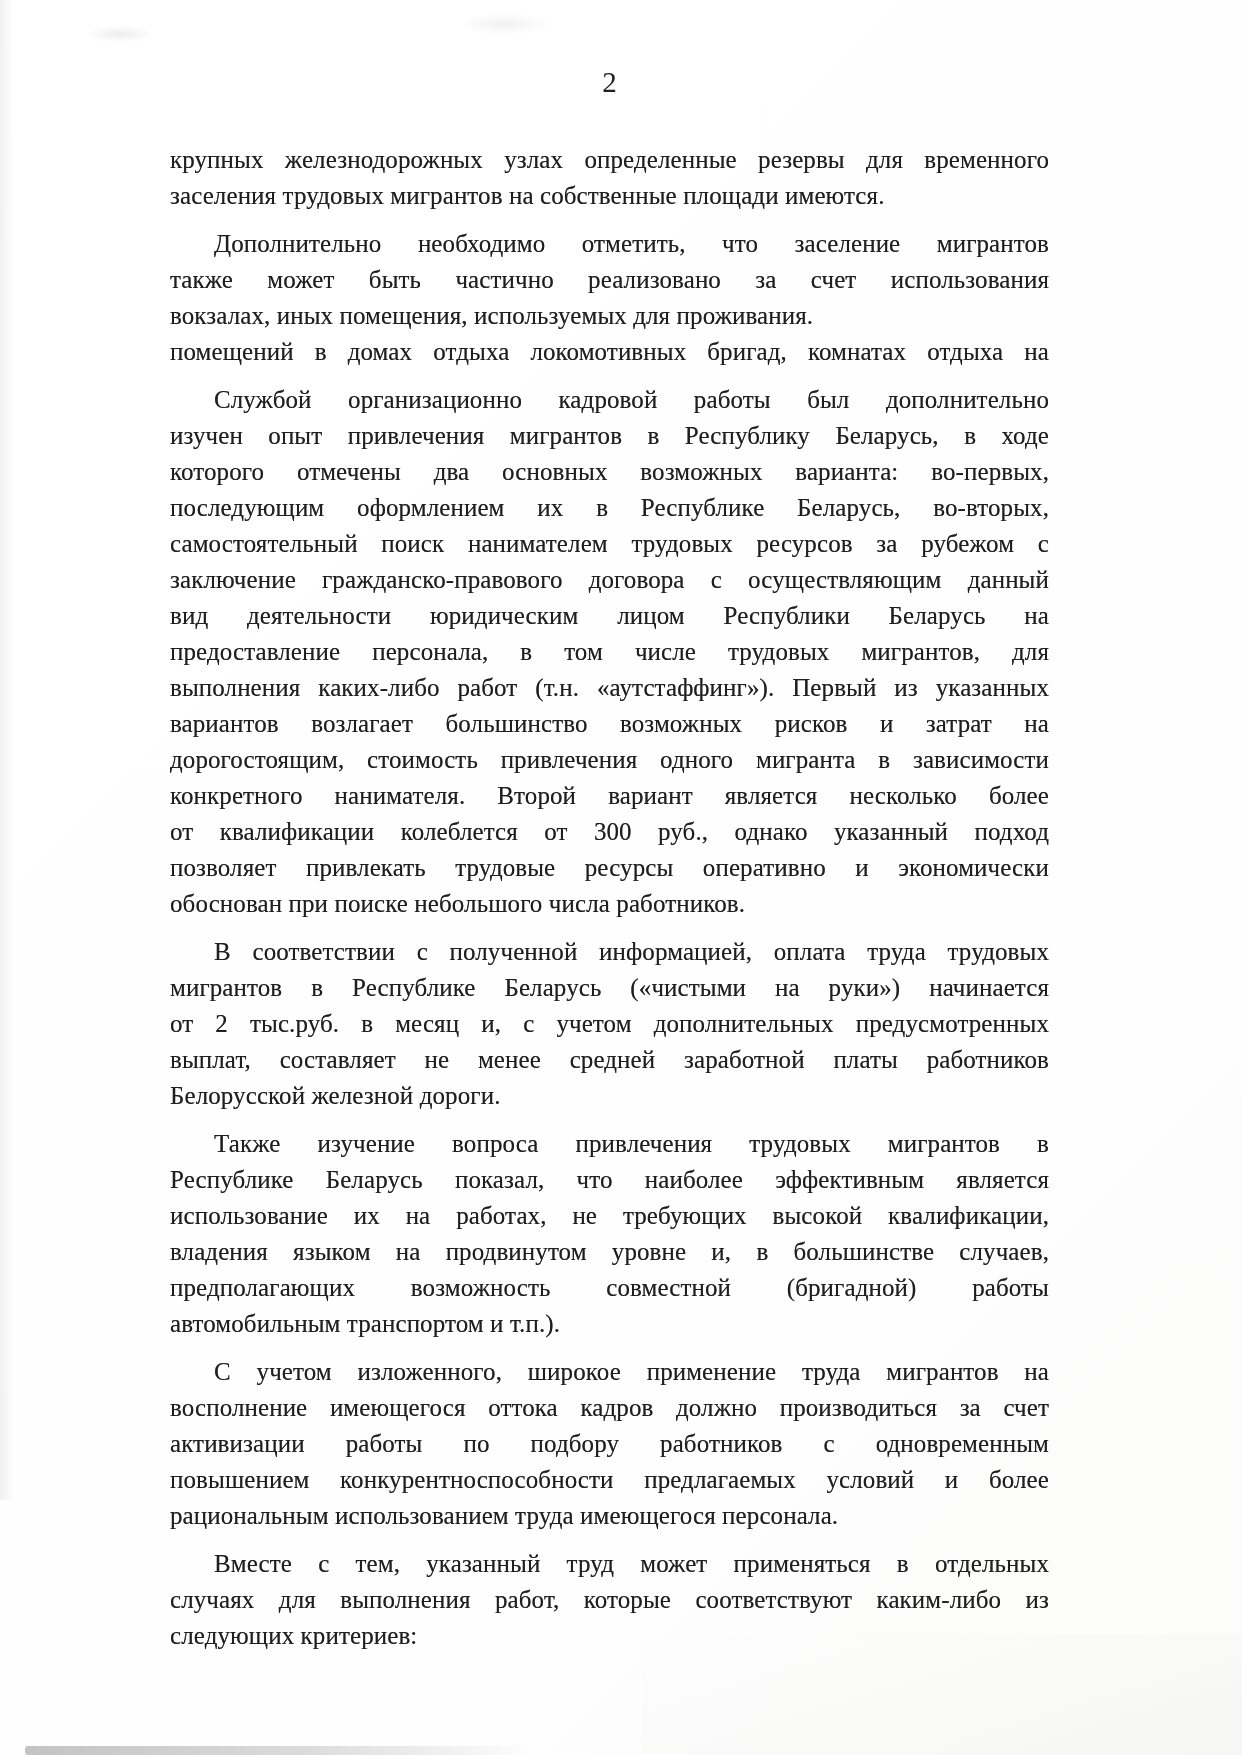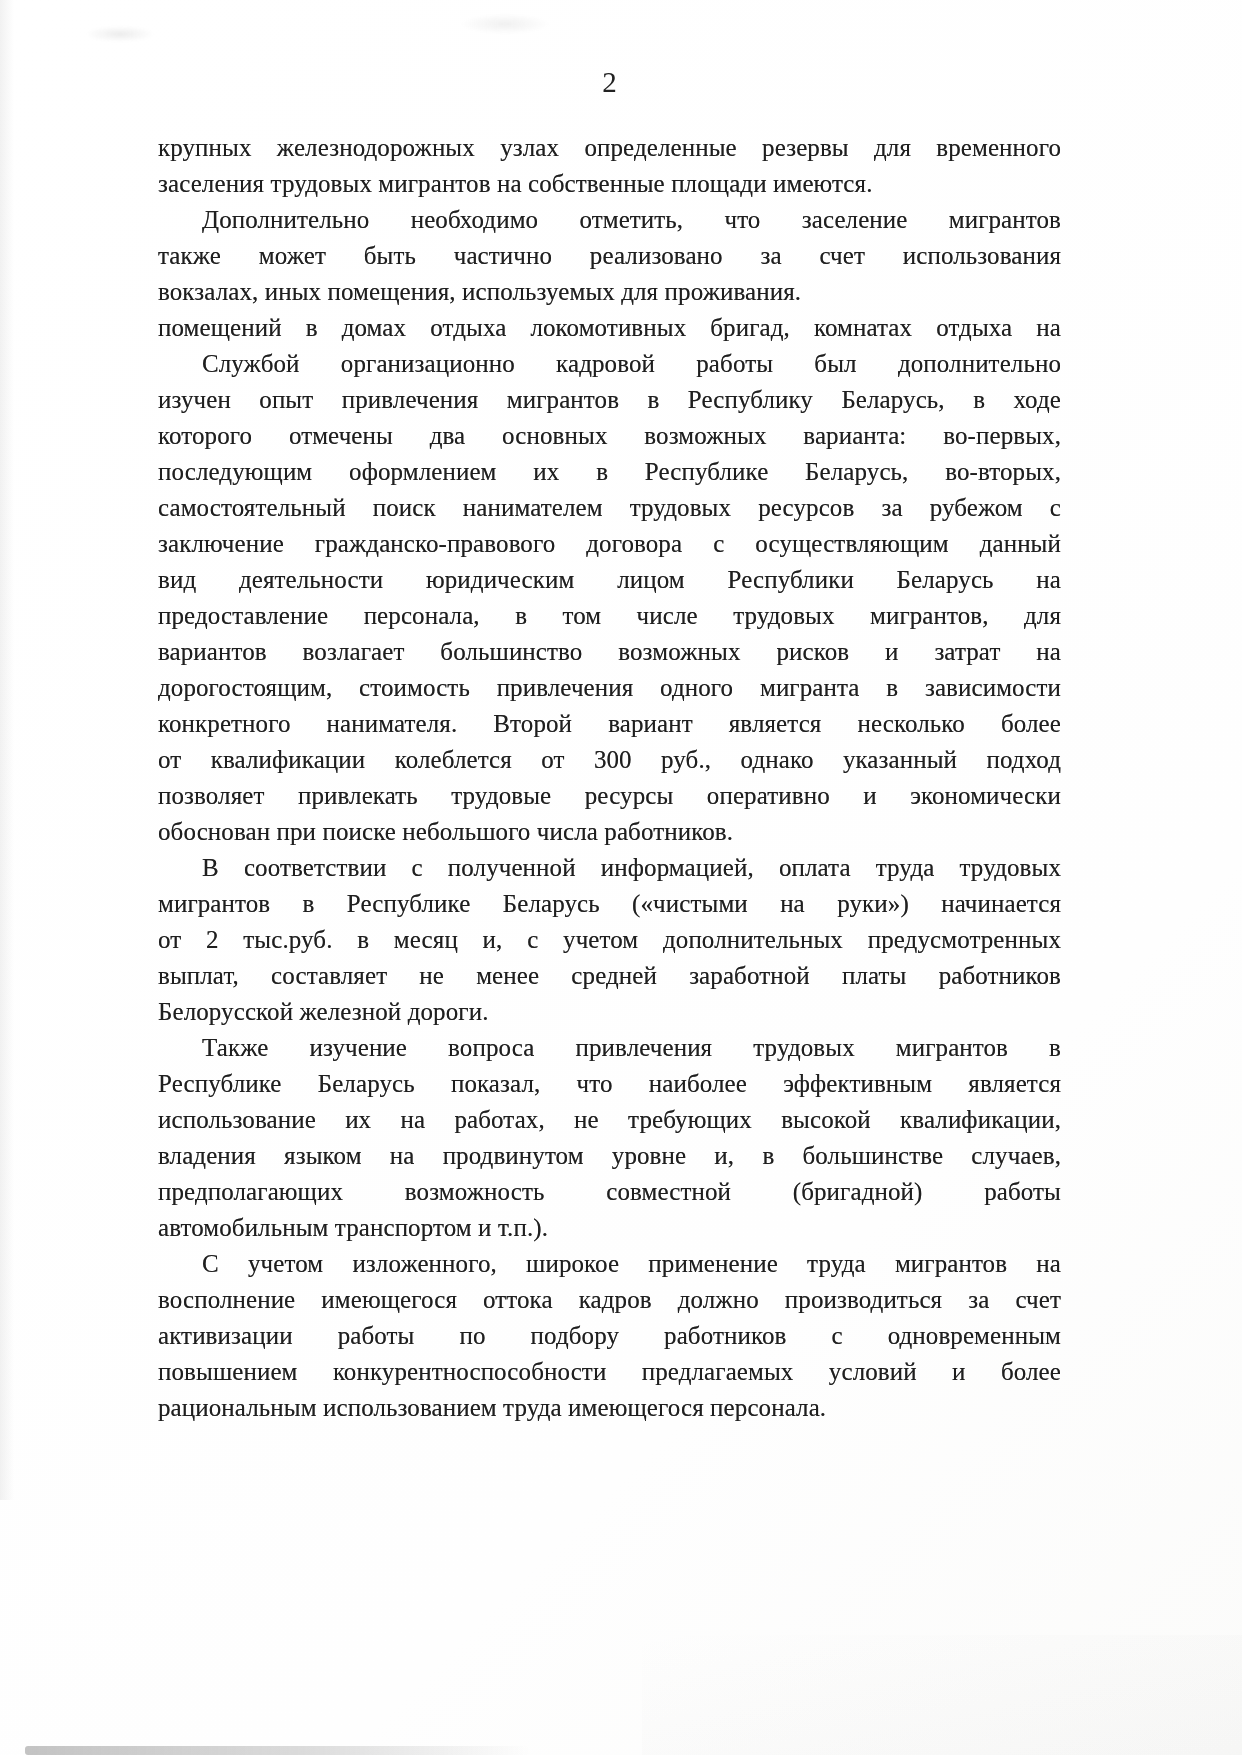--- a/index.html
+++ b/index.html
@@ -30,21 +30,21 @@
   }
   .text-block {
     position: absolute;
     left: 158px;
     top: 130px;
     width: 903px;
     font-size: 25px;
     text-shadow: 0 0 0.5px rgba(10,10,10,0.55);
     letter-spacing: 0.1px;
   }
-  .para { margin: 0; padding: 0; }
+  .para { margin: 12px; padding: 0; }
   .line {
     height: 36px;
     line-height: 36px;
     text-align: justify;
     text-align-last: justify;
     white-space: normal;
     overflow: visible;
   }
   .line.last {
     text-align-last: left;
@@ -98,20 +98,21 @@
       </div>
       <div class="para indent">
         <div class="line">Службой организационно кадровой работы был дополнительно</div>
         <div class="line">изучен опыт привлечения мигрантов в Республику Беларусь, в ходе</div>
         <div class="line">которого отмечены два основных возможных варианта: во-первых,</div>
         <div class="line">последующим оформлением их в Республике Беларусь, во-вторых,</div>
         <div class="line">самостоятельный поиск нанимателем трудовых ресурсов за рубежом с</div>
         <div class="line">заключение гражданско-правового договора с осуществляющим данный</div>
         <div class="line">вид деятельности юридическим лицом Республики Беларусь на</div>
         <div class="line">предоставление персонала, в том числе трудовых мигрантов, для</div>
+        <div class="line">выполнения каких-либо работ (т.н. «аутстаффинг»). Первый из указанных</div>
         <div class="line">вариантов возлагает большинство возможных рисков и затрат на</div>
         <div class="line">дорогостоящим, стоимость привлечения одного мигранта в зависимости</div>
         <div class="line">конкретного нанимателя. Второй вариант является несколько более</div>
         <div class="line">от квалификации колеблется от 300 руб., однако указанный подход</div>
         <div class="line">позволяет привлекать трудовые ресурсы оперативно и экономически</div>
         <div class="line last">обоснован при поиске небольшого числа работников.</div>
       </div>
       <div class="para indent">
         <div class="line">В соответствии с полученной информацией, оплата труда трудовых</div>
         <div class="line">мигрантов в Республике Беларусь («чистыми на руки») начинается</div>
@@ -127,20 +128,25 @@
         <div class="line">предполагающих возможность совместной (бригадной) работы</div>
         <div class="line last">автомобильным транспортом и т.п.).</div>
       </div>
       <div class="para indent">
         <div class="line">С учетом изложенного, широкое применение труда мигрантов на</div>
         <div class="line">восполнение имеющегося оттока кадров должно производиться за счет</div>
         <div class="line">активизации работы по подбору работников с одновременным</div>
         <div class="line">повышением конкурентноспособности предлагаемых условий и более</div>
         <div class="line last">рациональным использованием труда имеющегося персонала.</div>
       </div>
+      <div class="para indent">
+        <div class="line">Вместе с тем, указанный труд может применяться в отдельных</div>
+        <div class="line">случаях для выполнения работ, которые соответствуют каким-либо из</div>
+        <div class="line last">следующих критериев:</div>
+      </div>
     </div>
 
   <div class="artifact artifact-left-edge"></div>
   <div class="artifact artifact-top-smudge-1"></div>
   <div class="artifact artifact-top-smudge-2"></div>
   <div class="artifact artifact-bottom-smudge"></div>
   <div class="artifact artifact-bottom-right-tone"></div>
 </div>
 
 </body></html>

